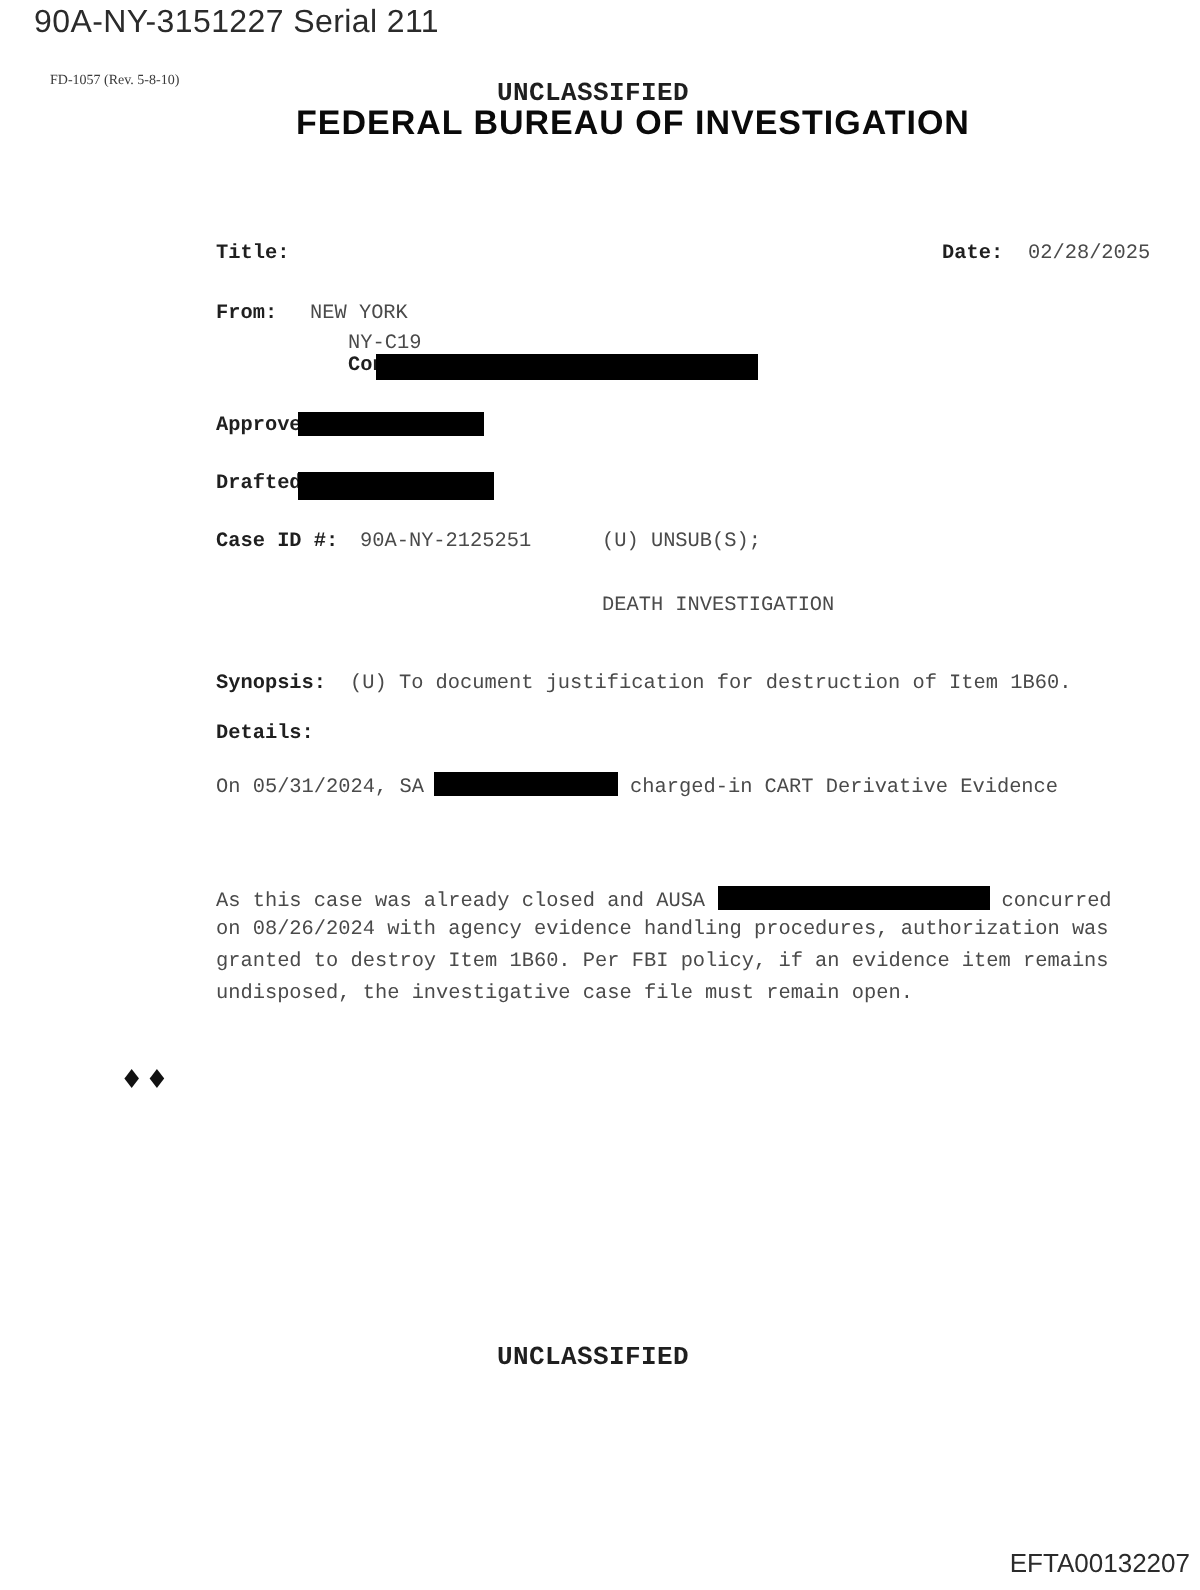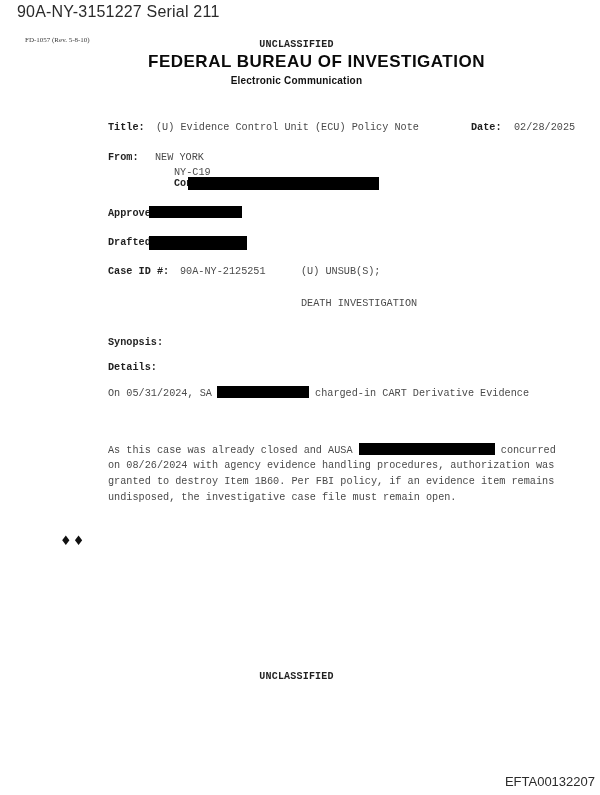--- a/index.html
+++ b/index.html
@@ -36,21 +36,21 @@
   .formno {
     left: 25px;
     top: 36px;
     font-family: "Liberation Serif", serif;
     font-size: 7px;
     color: #3a3a3a;
   }
   .uncls {
     font-family: "Liberation Mono", "DejaVu Sans Mono", monospace;
     font-weight: bold;
-    font-size: 10px;
+    font-size: 13px;
     letter-spacing: 0.2px;
     color: #1f1f1f;
   }
   .fbi {
     top: 52px;
     font-family: "Liberation Sans", sans-serif;
     font-weight: bold;
     font-size: 17px;
     letter-spacing: 0.5px;
     color: #0a0a0a;
@@ -108,24 +108,22 @@
 <div class="page">
 
   <div class="serial">90A-NY-3151227 Serial 211</div>
 
   <div class="abs formno">FD-1057 (Rev. 5-8-10)</div>
 
   <div class="centered uncls" style="top:39px">UNCLASSIFIED</div>
 
   <div class="centered fbi">FEDERAL BUREAU OF INVESTIGATION</div>
 
-  <div class="centered ec">Electronic Communication</div>
 
   <span class="t b" style="left:60px;top:121px">Title:</span>
-  <span class="t" style="left:108px;top:121px">(U) Evidence Control Unit (ECU) Policy Note</span>
   <span class="t b" style="left:423px;top:121px">Date:</span>
   <span class="t" style="left:466px;top:121px">02/28/2025</span>
 
   <span class="t b" style="left:60px;top:151px">From:</span>
   <span class="t" style="left:107px;top:151px">NEW YORK</span>
   <span class="t" style="left:126px;top:166px">NY-C19</span>
   <span class="t b" style="left:126px;top:177px">Contact:</span>
   <span class="redact" style="left:188px;top:177px;width:191px;height:13px"></span>
 
   <span class="t b" style="left:60px;top:207px">Approved By:</span>
@@ -133,20 +131,21 @@
 
   <span class="t b" style="left:60px;top:236px">Drafted By:</span>
   <span class="redact" style="left:149px;top:236px;width:98px;height:14px"></span>
 
   <span class="t b" style="left:60px;top:265px">Case ID #:</span>
   <span class="t" style="left:132px;top:265px">90A-NY-2125251</span>
   <span class="t ml" style="left:253px;top:264px">(U) UNSUB(S);</span>
   <span class="t ml" style="left:253px;top:296px">DEATH INVESTIGATION</span>
 
   <span class="t b" style="left:60px;top:336px">Synopsis:</span>
+  <span class="t" style="left:127px;top:336px">(U) To document justification for destruction of Item 1B60.</span>
 
   <span class="t b" style="left:60px;top:361px">Details:</span>
 
   <div class="t" style="left:60px;top:386px"><span>On 05/31/2024, SA</span><span class="redact-inline gap-left" style="width:92px"></span><span> charged-in CART Derivative Evidence</span></div>
 
   <div class="t" style="left:60px;top:443px"><span>As this case was already closed and AUSA </span><span class="redact-inline" style="width:136px"></span><span> concurred</span></div>
   <div class="t" style="left:60px;top:459px">on 08/26/2024 with agency evidence handling procedures, authorization was</div>
   <div class="t" style="left:60px;top:475px">granted to destroy Item 1B60. Per FBI policy, if an evidence item remains</div>
   <div class="t" style="left:60px;top:491px">undisposed, the investigative case file must remain open.</div>
 

